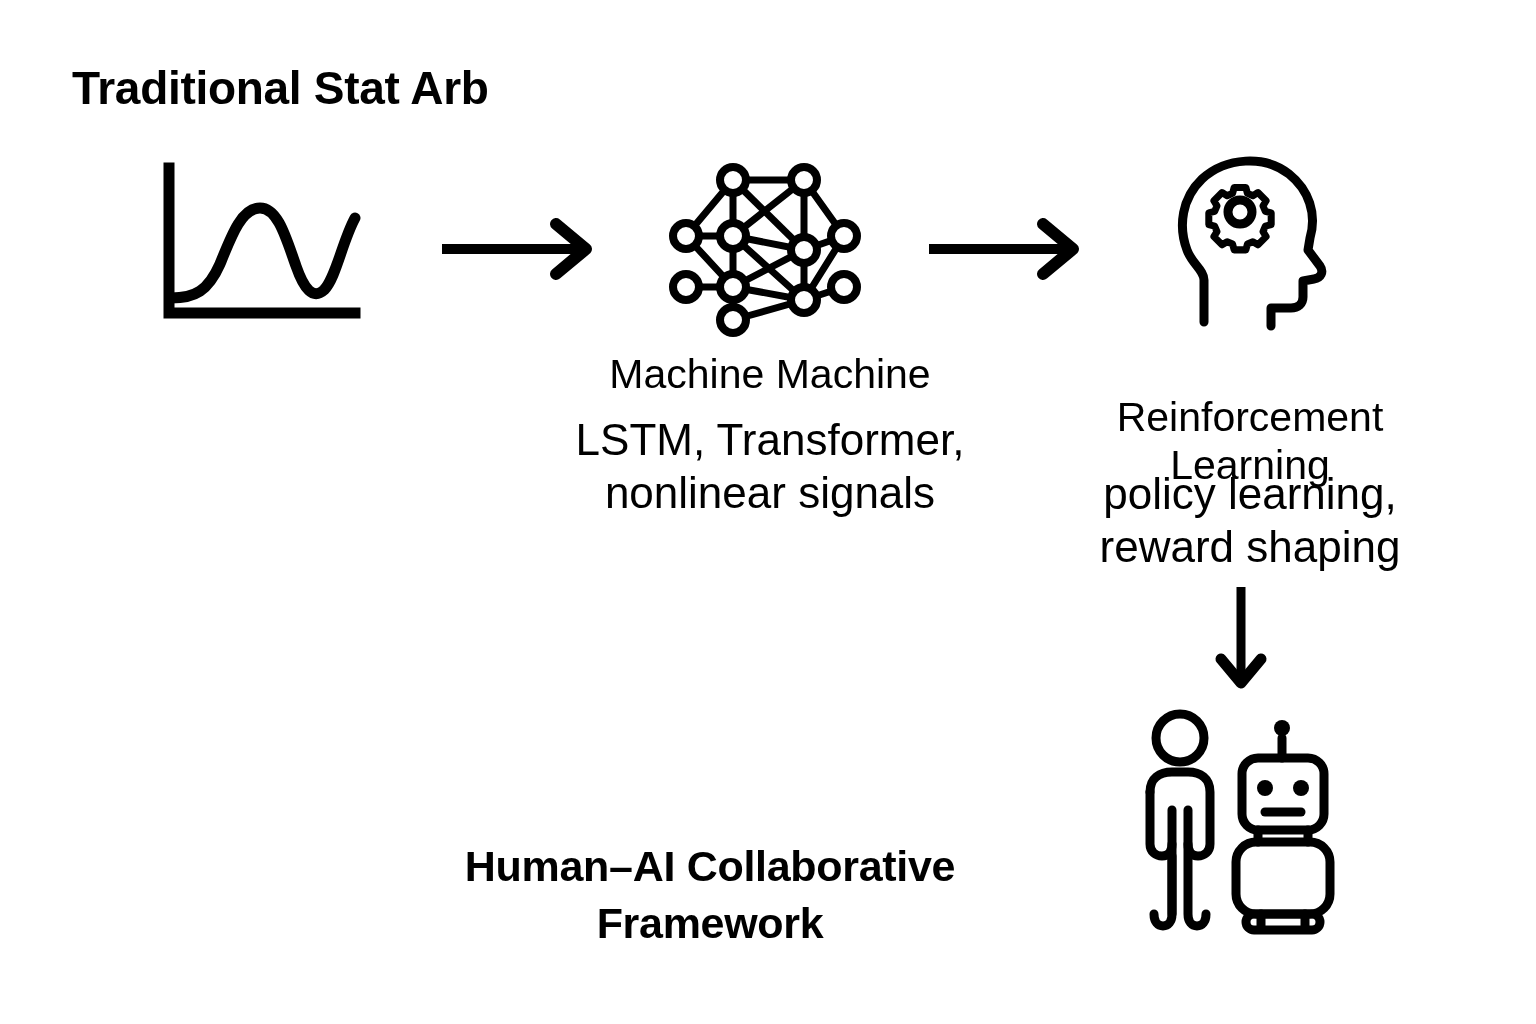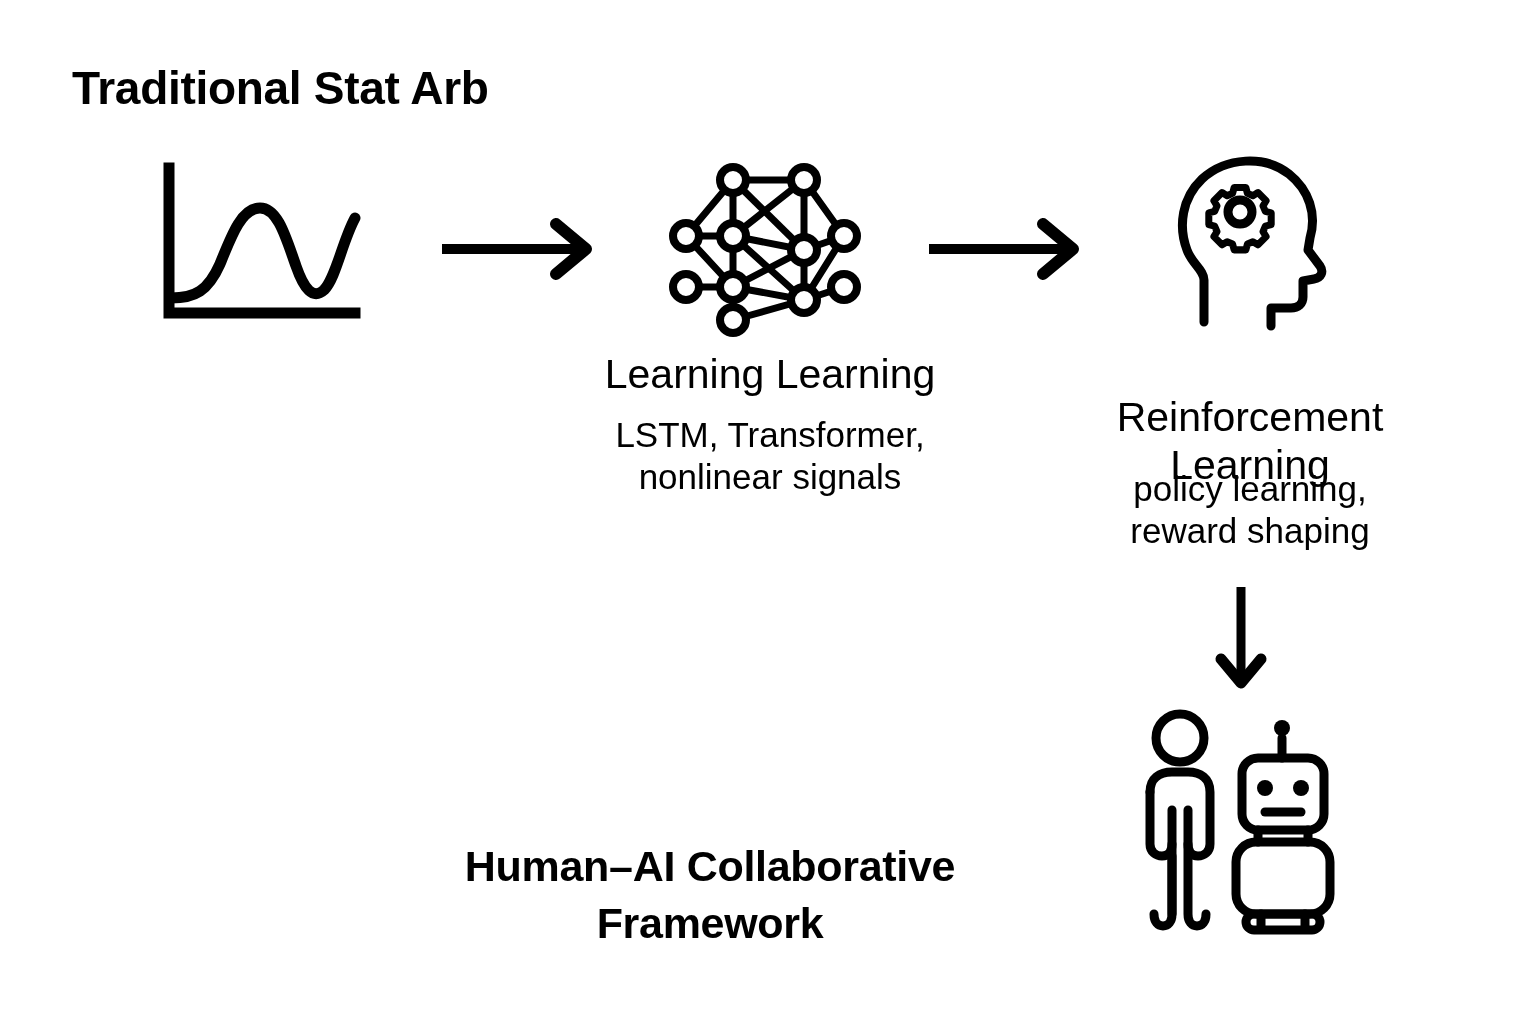--- a/index.html
+++ b/index.html
@@ -50,21 +50,21 @@
   .caption {
     position: absolute;
     text-align: center;
     line-height: 1.16;
   }
   .cap-main {
     font-size: 41px;
     white-space: pre-line;
   }
   .cap-sub {
-    font-size: 35px;
+    font-size: 44px;
     white-space: pre-line;
     line-height: 1.2;
   }
 
   
   .cap1 {
     left: 30px;
     top: 345px;
     width: 480px;
   }
@@ -194,21 +194,21 @@
                  L-16.5,38.5 L-23,42.5 L-33.5,32 L-29.5,25.5
                  L-32.5,18.5 L-40,16.5 L-40,1.5 L-32.5,-0.5
                  L-29.5,-7.5 L-33.5,-14 L-23,-24.5 L-16.5,-20.5
                  L-9.5,-23.5 Z" fill="none" stroke="#000" stroke-width="9" stroke-linejoin="round" transform="scale(0.78) translate(0,-3)"></path>
         <circle cx="0" cy="-2" r="12" fill="none" stroke="#000" stroke-width="9"></circle>
       </g>
     </svg>
   </div>
 
 
-  <div class="caption cap-main cap2-main">Learning Learning</div>
+  <div class="caption cap-main cap2-main">Machine Machine</div>
   <div class="caption cap-sub cap2-sub">LSTM, Transformer,
 nonlinear signals</div>
 
   <div class="caption cap-main cap3-main">Reinforcement
 Learning</div>
   <div class="caption cap-sub cap3-sub">policy learning,
 reward shaping</div>
 
   <div class="icon-wrap" style="left:1205px; top:578px; width:80px; height:115px;">
     <svg width="80" height="115" viewBox="0 0 80 115">

